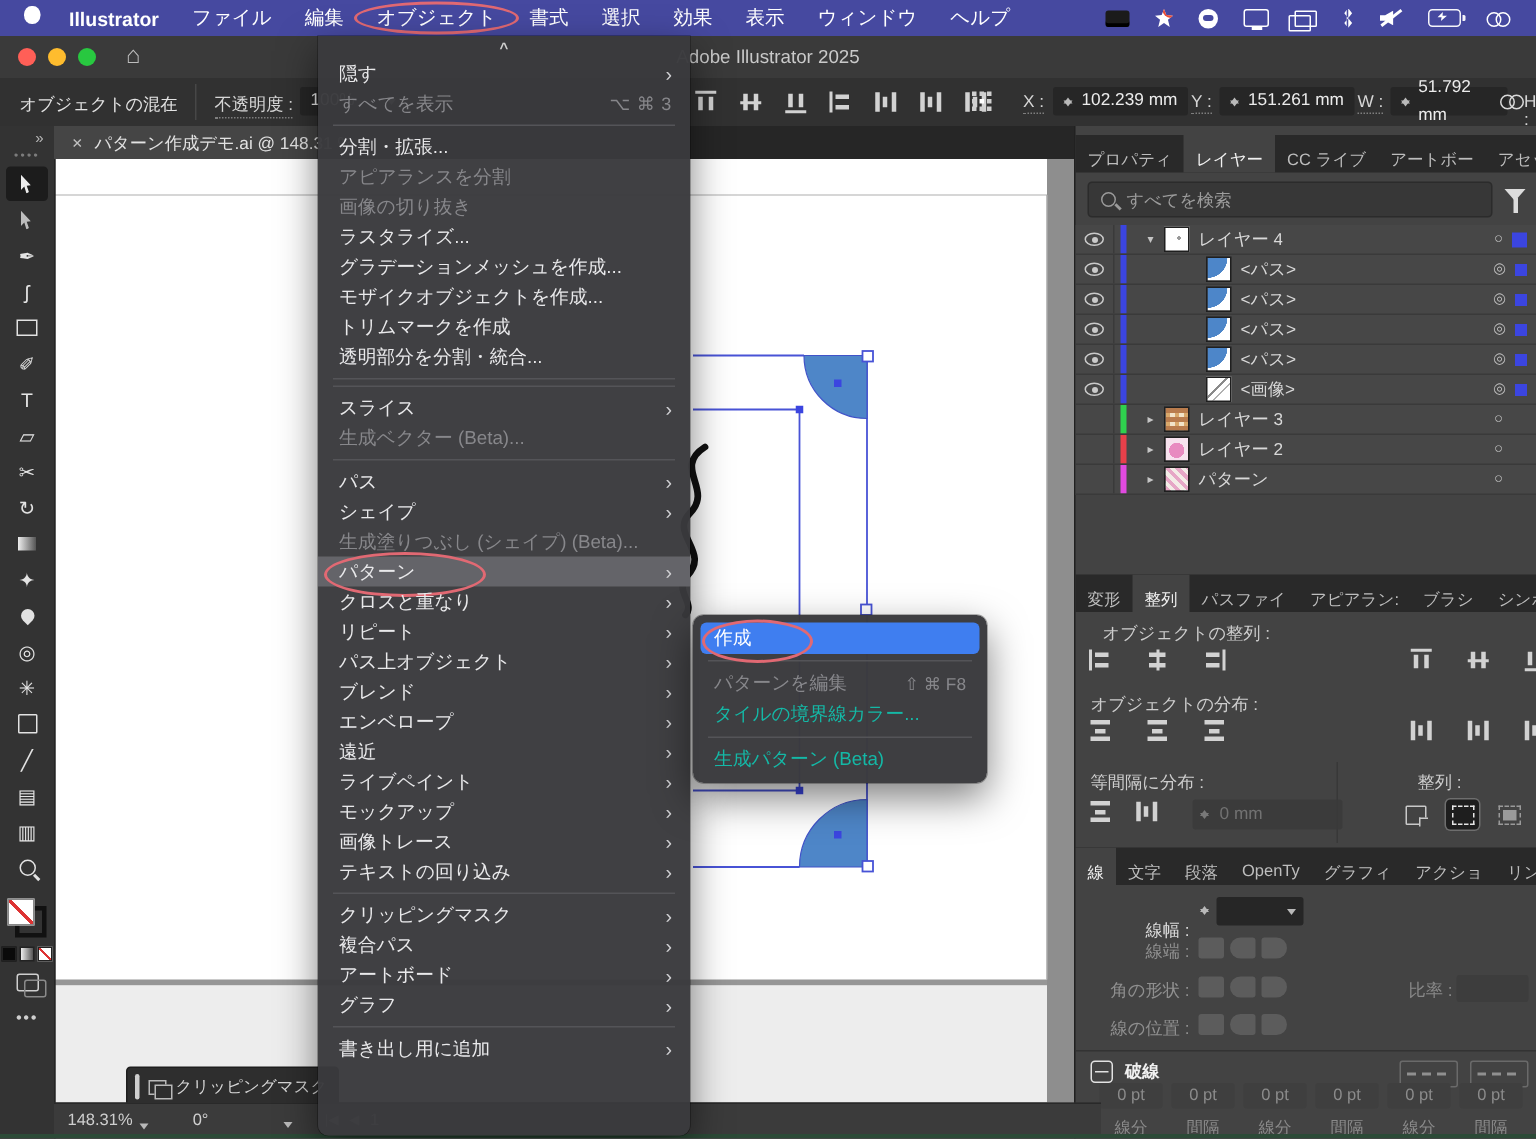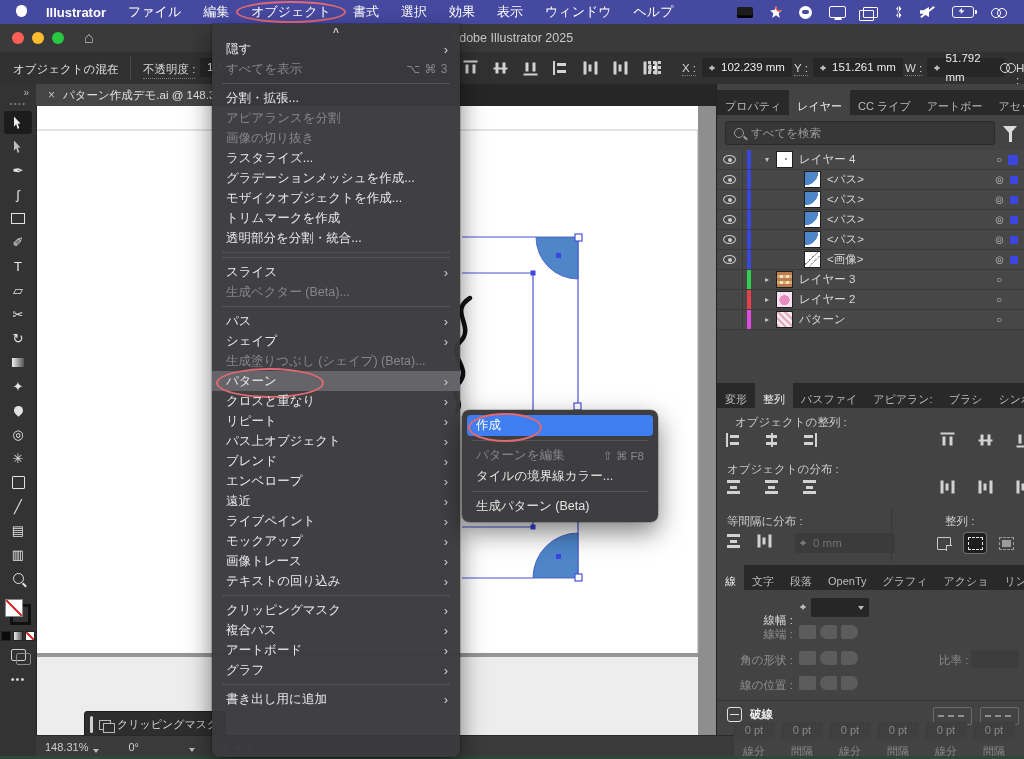--- a/index.html
+++ b/index.html
@@ -204,21 +204,21 @@
   .menu-item{position:relative;height:20px;display:flex;align-items:center;padding:0 12px 0 14px;font-size:12.5px;color:#e9e9eb}
   .menu-item.disabled{color:#87878b}
   .menu-item.hover{background:#646469}
   .mi-short{margin-left:auto;color:#87878b;letter-spacing:.5px;font-size:12px}
   .mi-arrow{margin-left:auto;color:#d0d0d3;font-size:13px;line-height:13px}
   .menu-sep{height:1px;background:#545458;margin:4px 10px}
   .oval-menu{position:absolute;left:4px;top:-3px;width:104px;height:26px;border:2.6px solid var(--ann);border-radius:50%;pointer-events:none}
   
   .submenu{position:absolute;left:462px;top:410px;width:196px;background:rgba(58,58,61,.98);border-radius:7px;
            box-shadow:0 10px 26px rgba(0,0,0,.5),0 0 0 .5px rgba(0,0,0,.35);z-index:11;padding:5px 0}
-  .sm-item{position:relative;height:21px;display:flex;align-items:center;margin:0 5px;padding:0 9px;border-radius:4px;font-size:12.5px;color:#e5e5e5}
+  .sm-item{position:relative;height:21px;display:flex;align-items:center;margin:0 5px;padding:0 9px;border-radius:4px;font-size:12.5px;color:#14b8a6}
   .sm-item.selected{background:#3f7ef0;color:#fff}
   .sm-item.disabled{color:#87878b}
   .sm-short{margin-left:auto;color:#87878b;font-size:11.5px}
   .sm-sep{height:1px;background:#545458;margin:4px 10px}
   .oval-sub{position:absolute;left:1px;top:-2px;width:70px;height:25px;border:2.6px solid var(--ann);border-radius:50%;pointer-events:none}
 </style>
 </head>
 <body>
 
 <div id="app">

